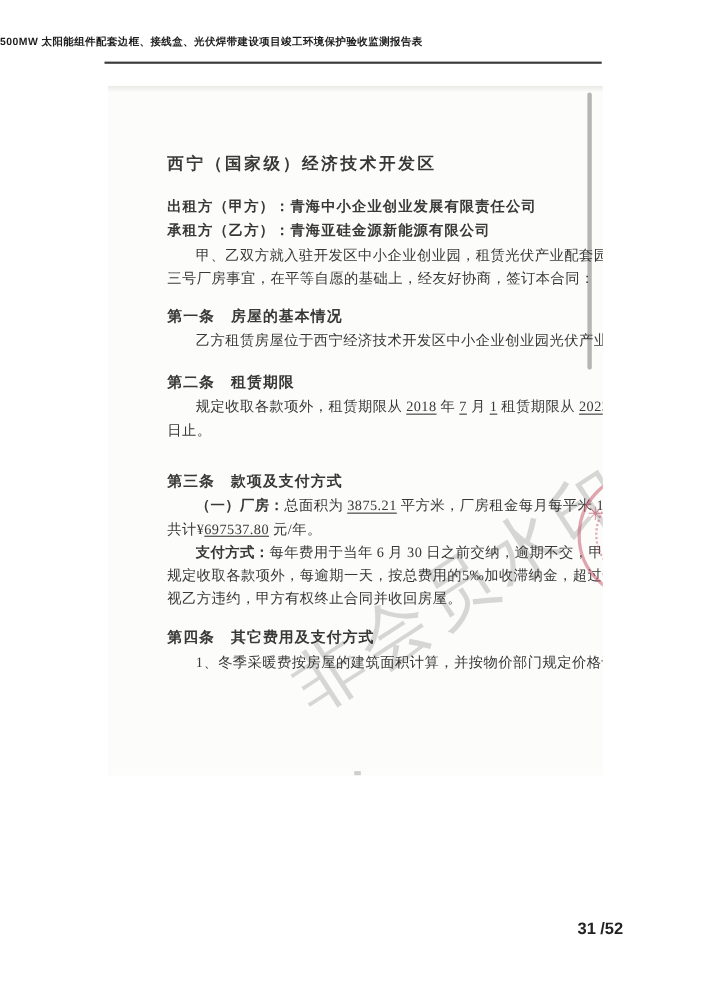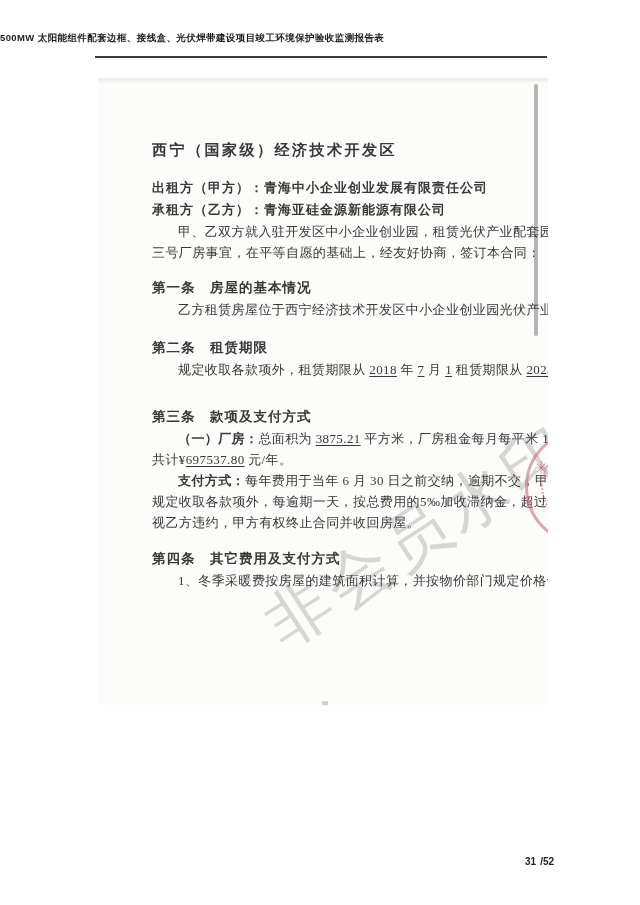--- a/index.html
+++ b/index.html
@@ -36,21 +36,21 @@
   
   .stamp{position:absolute;left:427px;top:351px;width:110px;height:110px;border-radius:50%;
         border:3px solid rgba(201,93,110,.55);z-index:3;}
   .stamp-inner{position:absolute;left:13px;top:13px;width:78px;height:78px;border-radius:50%;
         border:2px dotted rgba(201,93,110,.5);}
   .stamp-star{position:absolute;left:6px;top:26px;font-size:17px;color:rgba(190,70,90,.6);
         font-family:"DejaVu Sans",sans-serif;}
   
   .footer{position:absolute;top:836px;left:525px;
         font-family:"Liberation Sans","DejaVu Sans",sans-serif;
-        font-size:10px;font-weight:700;color:#222;margin-top:20px;}
+        font-size:15px;font-weight:700;color:#222;}
   .footer .ptotal{margin-left:4px;}
 </style>
 </head>
 <body>
 
 <div class="page">
 
   <div class="header-title">500MW 太阳能组件配套边框、接线盒、光伏焊带建设项目竣工环境保护验收监测报告表</div>
   <div class="header-rule"></div>
 
@@ -62,20 +62,21 @@
     <div class="doc-text">
         <div class="line title"><span>西宁（国家级）经济技术开发区</span></div>
         <div class="line party" style="margin-top: 15px;"><span>出租方（甲方）：青海中小企业创业发展有限责任公司</span></div>
         <div class="line party"><span>承租方（乙方）：青海亚硅金源新能源有限公司</span></div>
         <div class="line indent"><span>甲、乙双方就入驻开发区中小企业创业园，租赁光伏产业配套园二、</span></div>
         <div class="line body"><span>三号厂房事宜，在平等自愿的基础上，经友好协商，签订本合同：</span></div>
         <div class="line heading" style="margin-top: 14px; font-family: Liberation Serif, serif;"><span>第一条　房屋的基本情况</span></div>
         <div class="line indent"><span>乙方租赁房屋位于西宁经济技术开发区中小企业创业园光伏产业配</span></div>
         <div class="line heading" style="margin-top: 17px;"><span>第二条　租赁期限</span></div>
         <div class="line indent"><span>规定收取各款项外，租赁期限从 </span><span class="u">2018</span><span> 年 </span><span class="u">7</span><span> 月 </span><span class="u">1</span><span> 租赁期限从 </span><span class="u">2023</span><span> 年 </span><span class="u">6</span></div>
+        <div class="line body"><span>日止。</span></div>
         <div class="line heading" style="margin-top: 26px;"><span>第三条　款项及支付方式</span></div>
         <div class="line indent"><span class="b">（一）厂房：</span><span>总面积为 </span><span class="u">3875.21</span><span> 平方米，厂房租金每月每平米 15 元，</span></div>
         <div class="line body"><span>共计¥</span><span class="u">697537.80</span><span> 元/年。</span></div>
         <div class="line indent"><span class="b">支付方式：</span><span>每年费用于当年 6 月 30 日之前交纳，逾期不交，甲方除按</span></div>
         <div class="line body"><span>规定收取各款项外，每逾期一天，按总费用的5‰加收滞纳金，超过十五日，</span></div>
         <div class="line body"><span>视乙方违约，甲方有权终止合同并收回房屋。</span></div>
         <div class="line heading" style="margin-top: 15px;"><span>第四条　其它费用及支付方式</span></div>
         <div class="line indent"><span>1、冬季采暖费按房屋的建筑面积计算，并按物价部门规定价格于采</span></div>
       </div>
 

